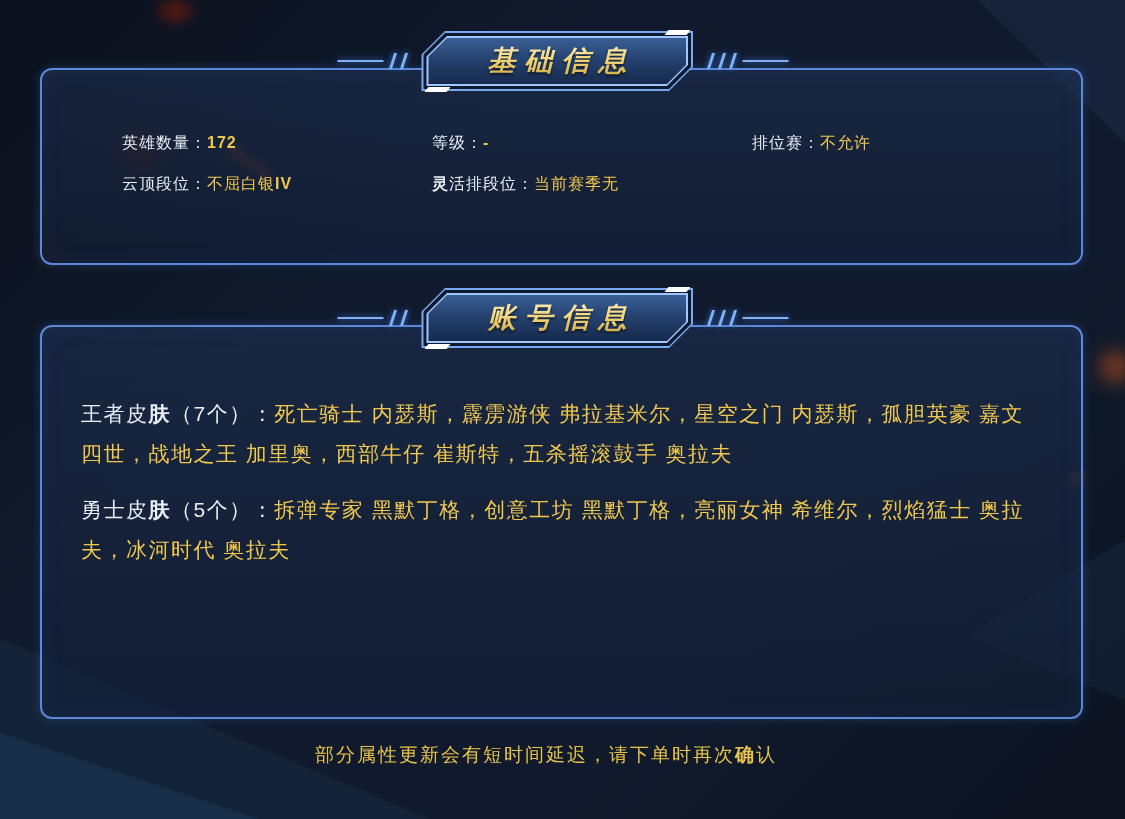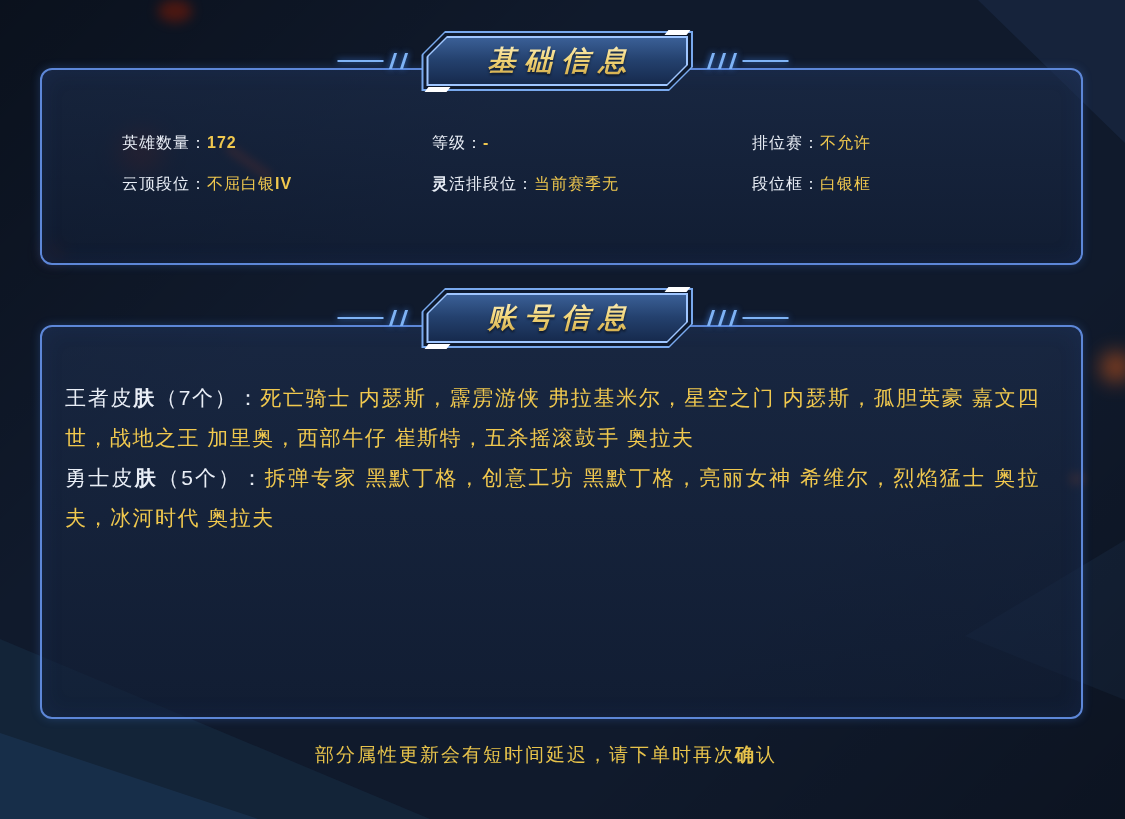--- a/index.html
+++ b/index.html
@@ -75,21 +75,21 @@
     font-size:16px;line-height:26px;letter-spacing:1px;
   }
   .stat-item{white-space:nowrap;}
   .stat-label{color:var(--label,#e9eef6);}
   .stat-value{color:var(--gold,#f0c84e);}
   b{font-weight:700;}
 
   
   .skin-list{padding:51px 41px 0 23px;}
   .skin-line{
-    margin:0;font-size:21px;line-height:40px;letter-spacing:1.5px;
+    margin:16px;font-size:21px;line-height:40px;letter-spacing:1.5px;
     text-align:justify;text-justify:inter-ideograph;
   }
   .skin-label{color:var(--label,#e9eef6);}
   .skin-value{color:var(--gold,#f0c84e);}
 
   
   .footer-note{
     position:absolute;left:0;top:742px;width:1092px;text-align:center;
     color:#e7c34b;font-size:19px;letter-spacing:2px;
   }
@@ -135,21 +135,20 @@
       <span class="dline"></span>
     </div>
   </div>
   <div class="panel panel-basic">
     <div class="stats-grid">
         <div class="stat-item"><span class="stat-label">英雄数量：</span><span class="stat-value"><b>172</b></span></div>
         <div class="stat-item"><span class="stat-label">等级：</span><span class="stat-value"><b>-</b></span></div>
         <div class="stat-item"><span class="stat-label">排位赛：</span><span class="stat-value">不允许</span></div>
         <div class="stat-item"><span class="stat-label">云顶段位：</span><span class="stat-value">不屈白银<b>IV</b></span></div>
         <div class="stat-item"><span class="stat-label"><b>灵</b>活排段位：</span><span class="stat-value">当前赛季无</span></div>
-        <div class="stat-item"><span class="stat-label">段位框：</span><span class="stat-value">白银框</span></div>
       </div>
   </div>
 
   <div class="badge-row badge-row-account">
     <div class="decor">
       <span class="dline"></span>
       <span class="tick"></span>
       <span class="tick"></span>
     </div>
     <div class="badge">

